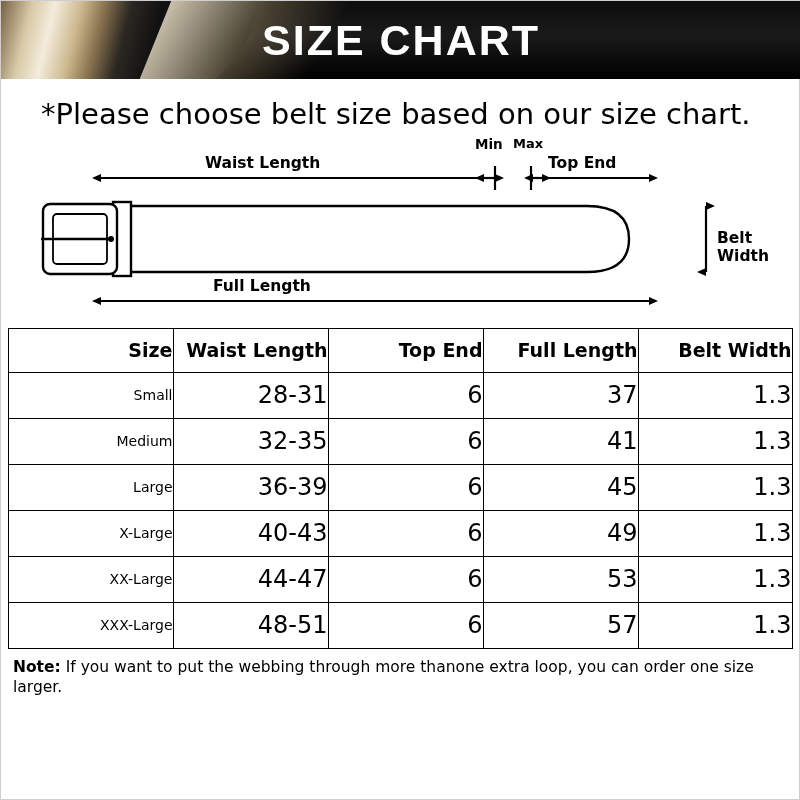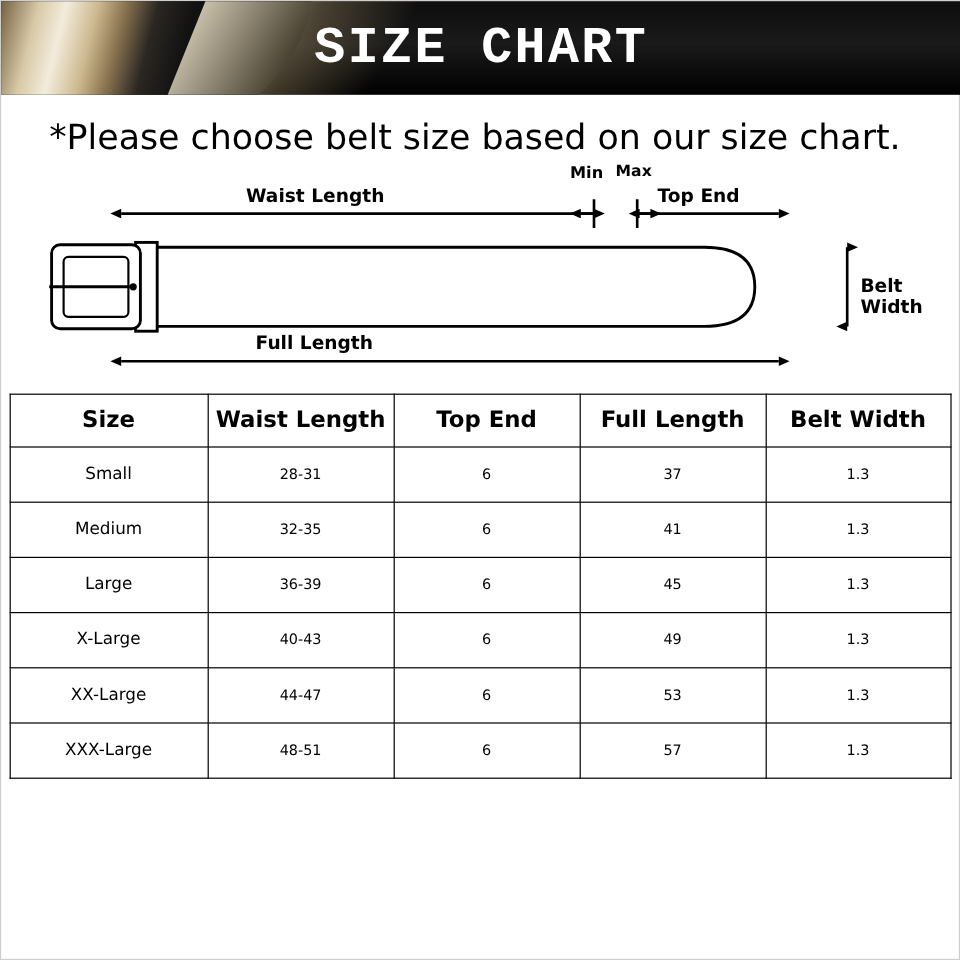--- a/index.html
+++ b/index.html
@@ -62,21 +62,21 @@
     position: absolute;
     left: 0;
     right: 0;
     top: 50%;
     transform: translateY(-50%);
     text-align: center;
     color: #ffffff;
     font-size: 43px;
     font-weight: bold;
     letter-spacing: 2px;
-    font-family: Liberation Mono, monospace;
+    font-family: Liberation Sans, sans-serif;
     z-index: 3;
   }
 
   
   .subtitle {
     margin: 16px 40px 0 40px;
     font-size: 29px;
     line-height: 1.33;
     font-weight: normal;
     font-family: "DejaVu Sans", sans-serif;
@@ -104,31 +104,31 @@
   
   table.size-table {
     border-collapse: collapse;
     width: 784px;
     margin: 0 auto;
     table-layout: fixed;
   }
   table.size-table th,
   table.size-table td {
     border: 1px solid #000000;
-    text-align: center;
+    text-align: right;
     font-family: "DejaVu Sans", sans-serif;
   }
   table.size-table th {
     font-size: 19px;
     font-weight: bold;
     height: 43px;
     padding: 0;
   }
   table.size-table td {
-    font-size: 12px;
+    font-size: 24px;
     height: 45px;
     padding: 0;
   }
   table.size-table td.size-cell {
     font-size: 14px;
   }
   col.c-size      { width: 165px; }
   col.c-waist     { width: 155px; }
   col.c-topend    { width: 155px; }
   col.c-full      { width: 155px; }
@@ -260,14 +260,17 @@
       <tr>
         <td class="size-cell">XXX-Large</td>
         <td>48-51</td>
         <td>6</td>
         <td>57</td>
         <td>1.3</td>
       </tr>
     </tbody>
   </table>
 
+  <div class="note">
+    <b>Note:</b><span> If you want to put the webbing through more thanone extra loop, you can order one size larger.</span>
+  </div>
 
 </div>
 
 </body></html>

